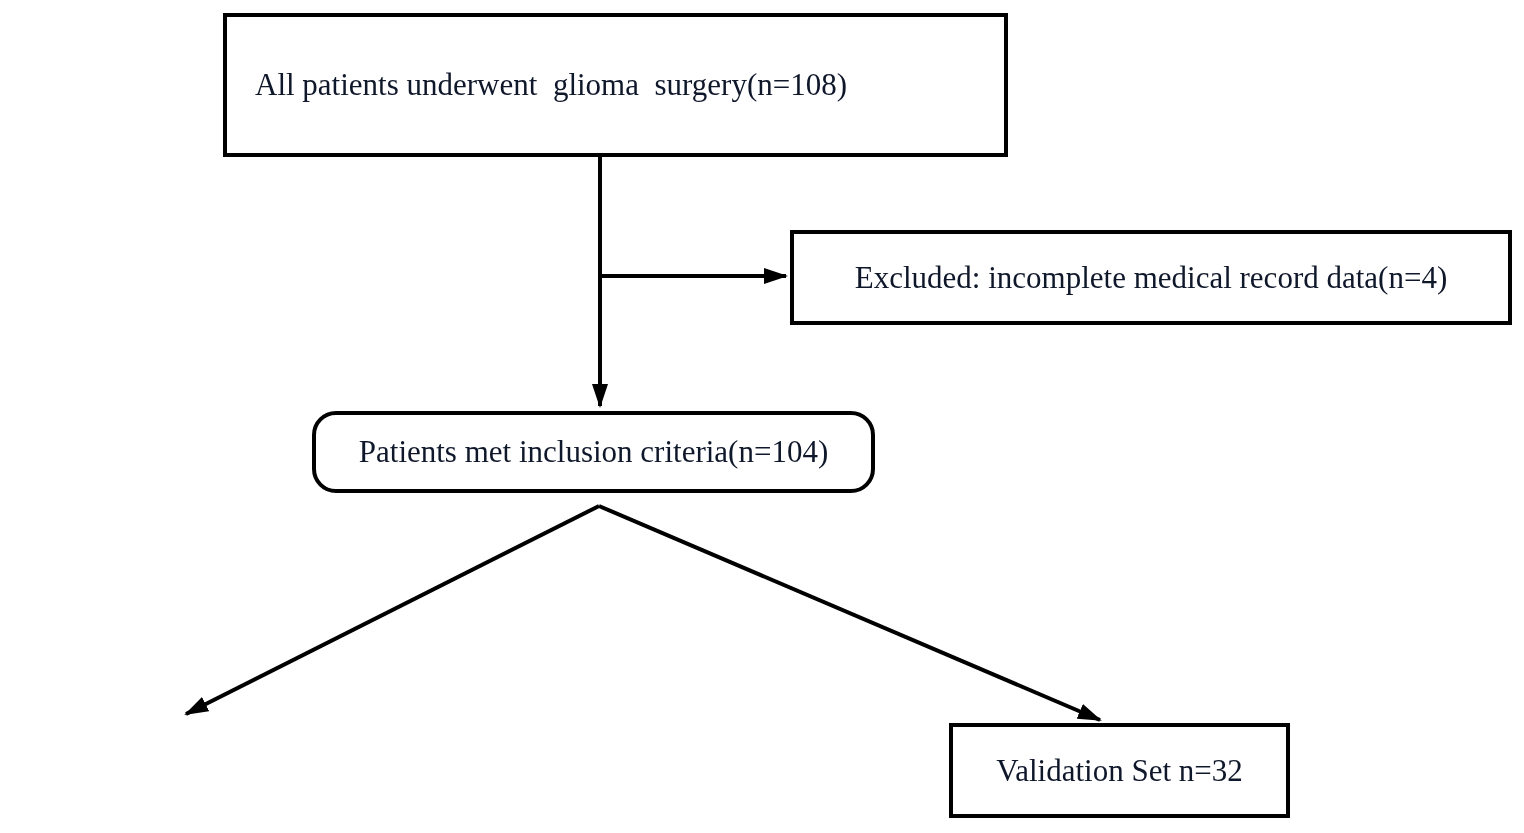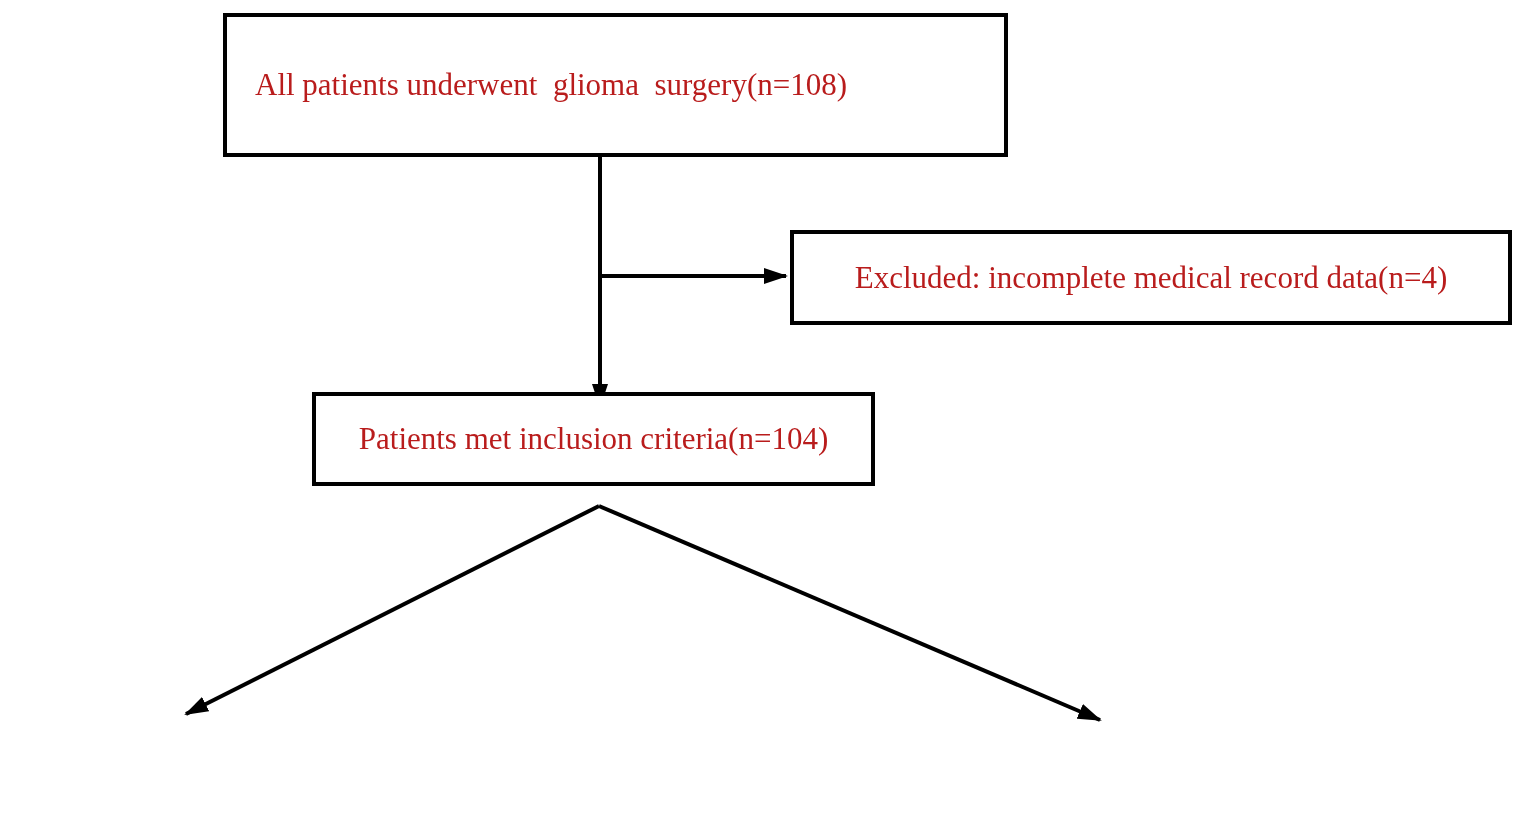--- a/index.html
+++ b/index.html
@@ -7,21 +7,21 @@
     padding: 0;
     background: #ffffff;
   }
   .stage {
     position: relative;
     width: 1524px;
     height: 833px;
     background: #ffffff;
     overflow: hidden;
     font-family: "Liberation Serif", "DejaVu Serif", serif;
-    color: #b91c1c;
+    color: #0f172a;
   }
   .arrow-layer {
     position: absolute;
     left: 0;
     top: 0;
     width: 1524px;
     height: 833px;
   }
   .node {
     position: absolute;
@@ -34,21 +34,21 @@
     font-size: 31px;
     line-height: 1.15;
     white-space: pre;
   }
   .node.align-left {
     justify-content: flex-start;
     padding-left: 28px;
   }
   #node-all-patients { left: 223px; top: 13px;  width: 785px; height: 144px; }
   #node-excluded     { left: 790px; top: 230px; width: 722px; height: 95px;  }
-  #node-inclusion    { left: 312px; top: 392px; width: 563px; height: 94px;  }
+  #node-inclusion    { left: 312px; top: 411px; width: 563px; height: 82px; border-radius: 24px;  }
   #node-training     { left: 13px;  top: 717px; width: 305px; height: 91px;  }
   #node-validation   { left: 949px; top: 723px; width: 341px; height: 95px;  }
 </style>
 </head>
 <body>
 
 <div class="stage">
 
   <svg class="arrow-layer" viewBox="0 0 1524 833" xmlns="http://www.w3.org/2000/svg" aria-hidden="true">
     <defs>
@@ -68,14 +68,17 @@
 
   <div class="node" id="node-excluded">
     <span>Excluded: incomplete medical record data(n=4)</span>
   </div>
 
   <div class="node" id="node-inclusion">
     <span>Patients met inclusion criteria(n=104)</span>
   </div>
 
 
+  <div class="node" id="node-validation">
+    <span>Validation Set n=32</span>
+  </div>
 
 </div>
 
 </body></html>

